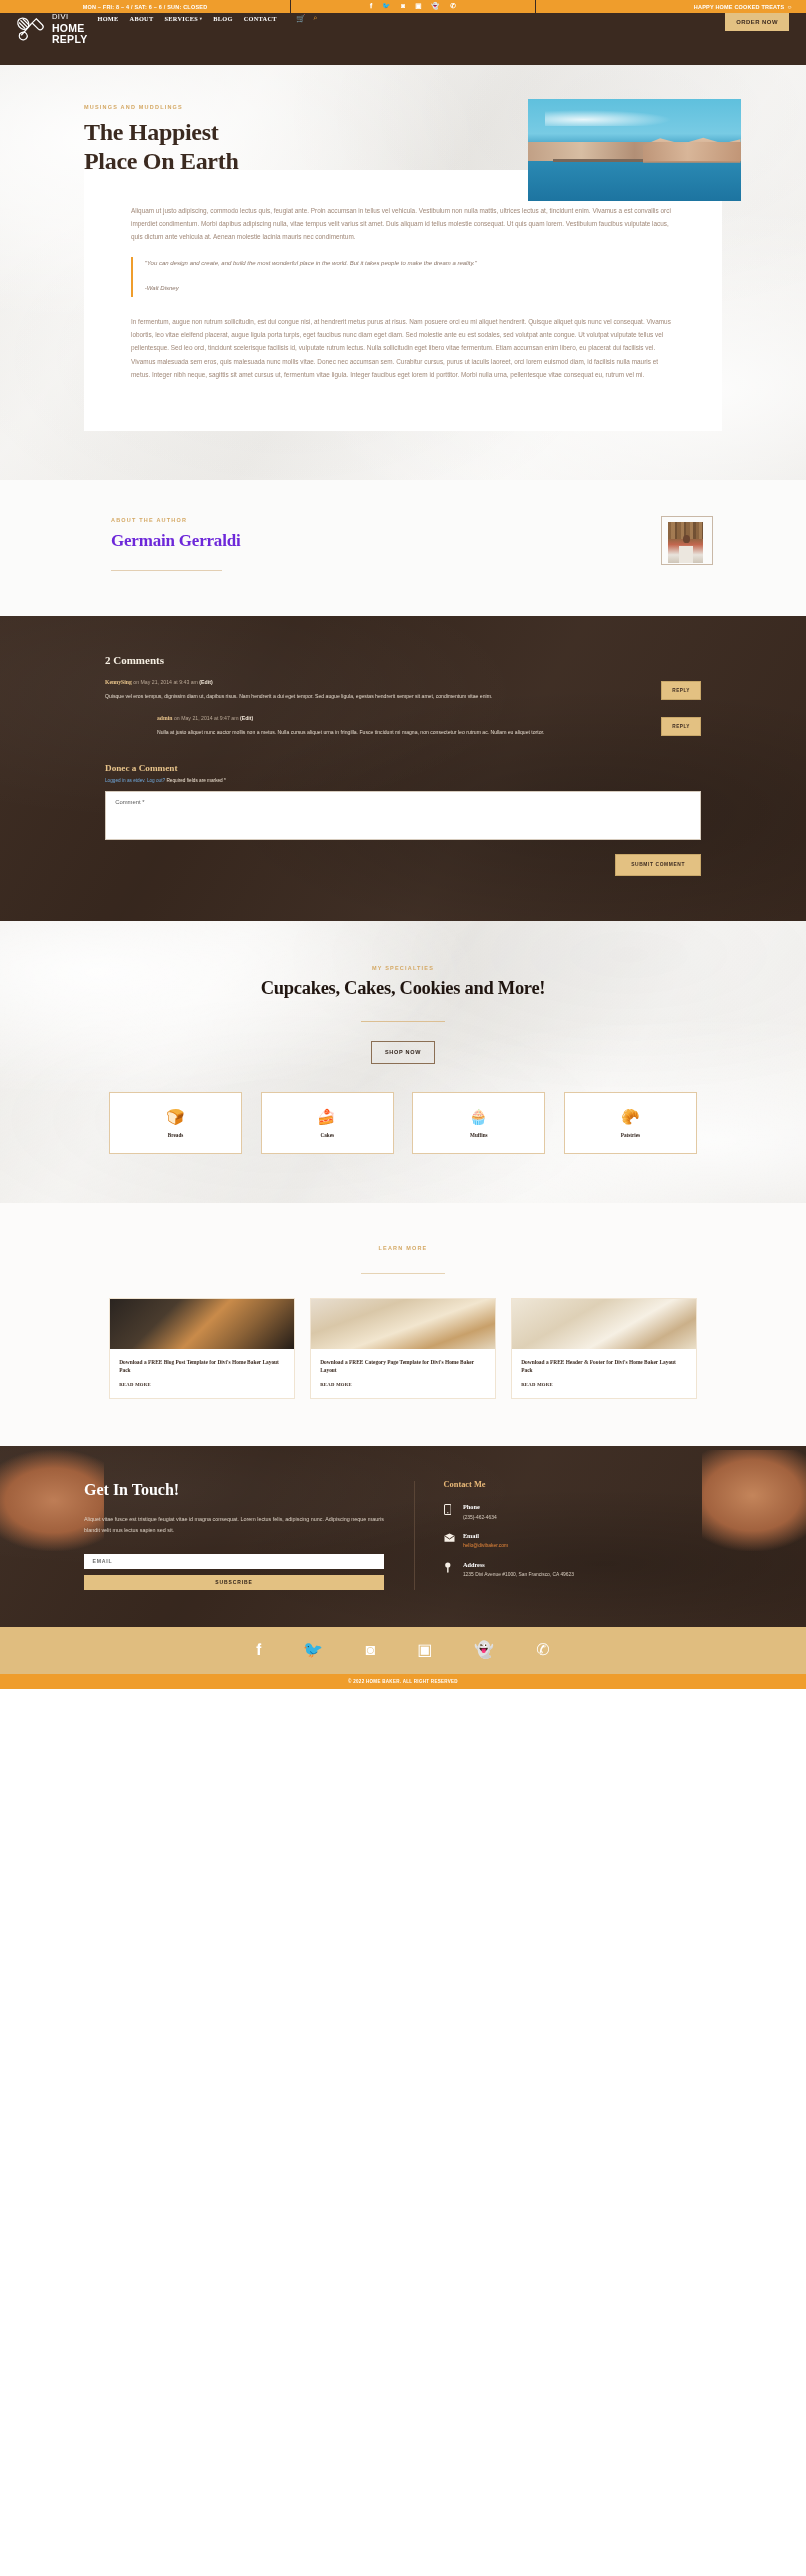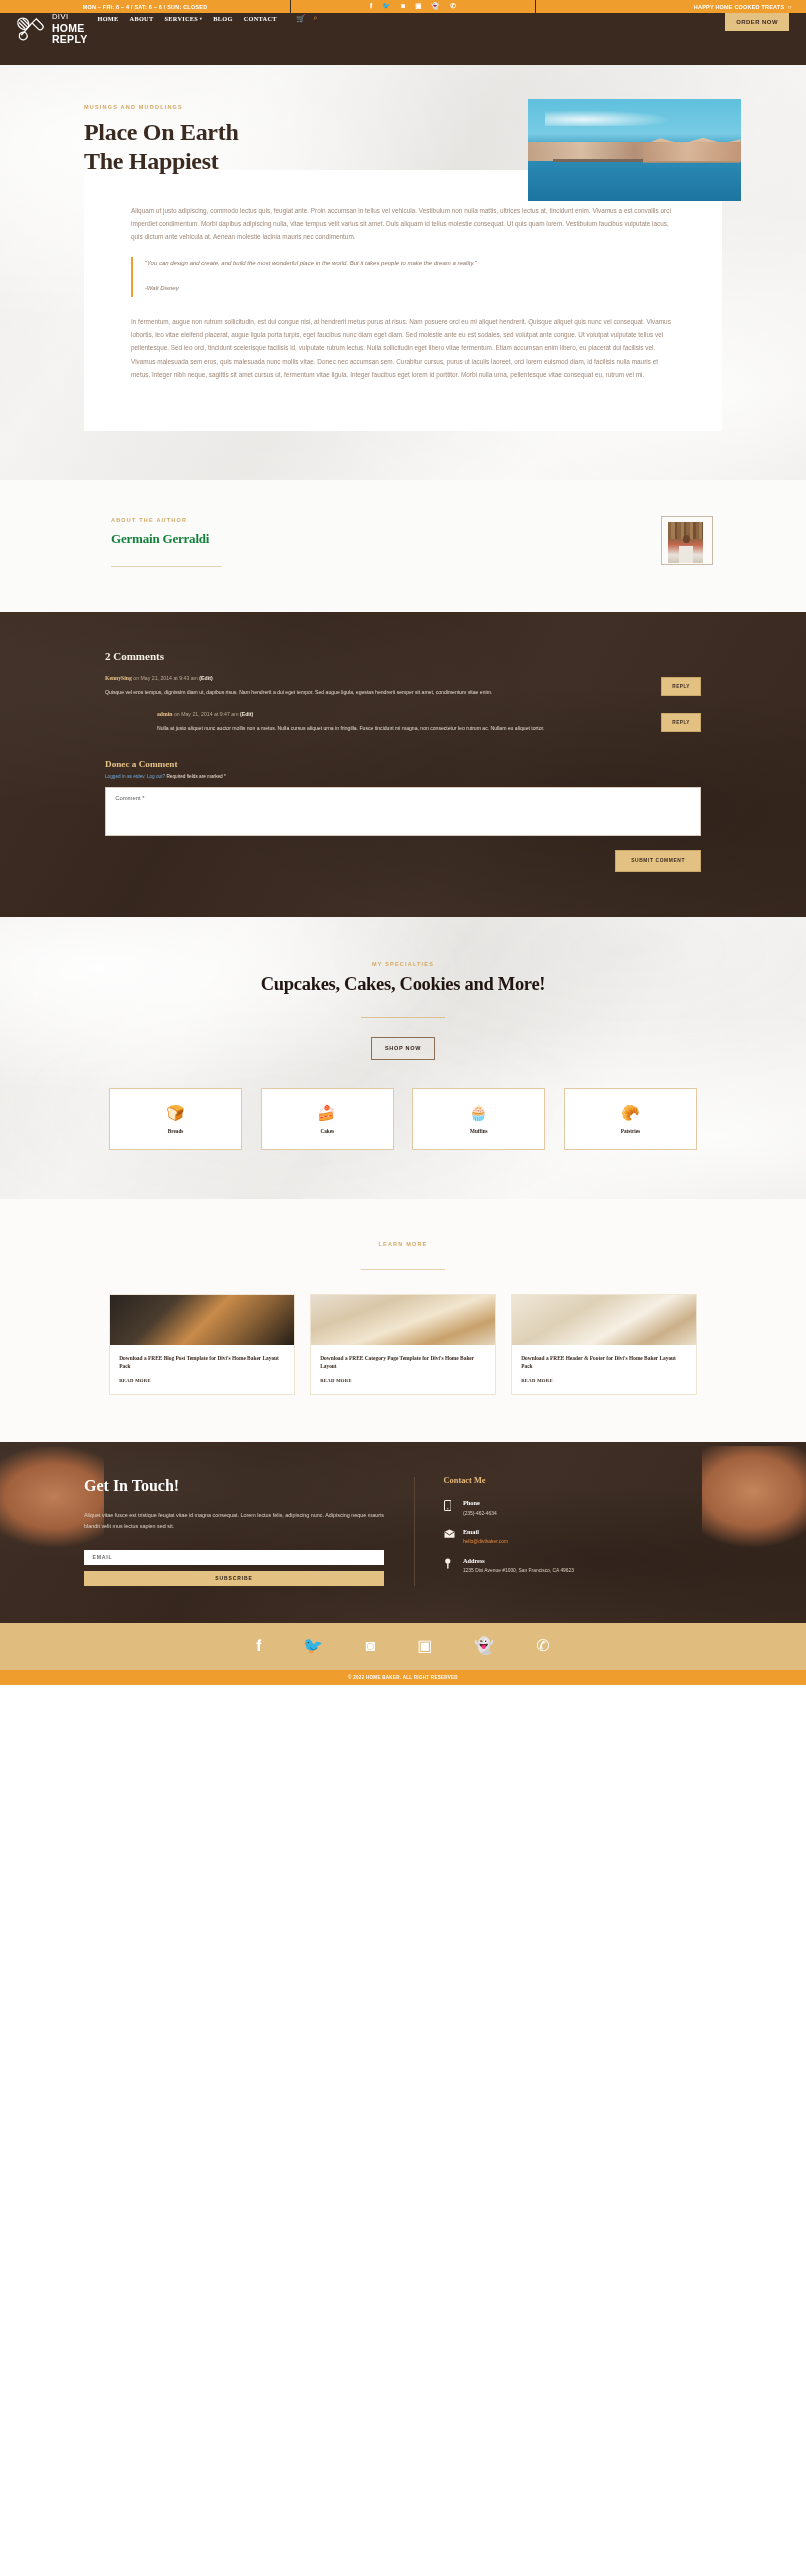--- a/index.html
+++ b/index.html
@@ -118,22 +118,22 @@
   .quote p {
     font-style:italic; font-size:6px; line-height:1.95; color:#8b7568; margin:0;
   }
   .quote .cite { margin-top:13.4px; }
 
   
   .author-section { padding:37px 0 45px; background:#fbfbfa; }
   .author-inner { width:638px; margin:0 auto; display:flex; align-items:flex-start; }
   .author-left { flex:1; padding-left:27px; }
   .author-name {
-    font-family:"Liberation Serif", serif; font-weight:700; font-size:13px;
-    color:#15803d; margin-top:5px; letter-spacing:-0.2px;
+    font-family:"Liberation Serif", serif; font-weight:700; font-size:17px;
+    color:#6d28d9; margin-top:5px; letter-spacing:-0.2px;
   }
   .author-rule { width:111px; height:0.8px; background:#e3cfb3; margin-top:19.3px; }
   .author-photo-wrap { position:relative; width:54px; margin-top:5px; }
   .author-photo-frame {
     position:absolute; left:-6.7px; top:-6.7px; width:52px; height:49px;
     border:0.8px solid #c9b8a6;
   }
   .author-photo {
     position:relative; width:35px; height:41px;
     background:linear-gradient(180deg,#9a7248 0%,#8a6440 38%,#c2674f 55%,#e8e3dc 80%,#cfc6b8 100%);
@@ -356,22 +356,22 @@
     </div>
 
     <div class="hdr-spacer"></div>
     <button class="order-btn">ORDER NOW</button>
   </div>
 
   <div class="hero paper">
     <div class="hero-inner">
       <div class="eyebrow">MUSINGS AND MUDDLINGS</div>
       <div class="hero-title">
+        <div>The Happiest</div>
         <div>Place On Earth</div>
-        <div>The Happiest</div>
       </div>
       <div class="hero-img">
         <div class="cloud"></div>
         <div class="town2"></div>
         <div class="town"></div>
         <div class="pier"></div>
       </div>
     </div>
 
     <div class="article-wrap">

